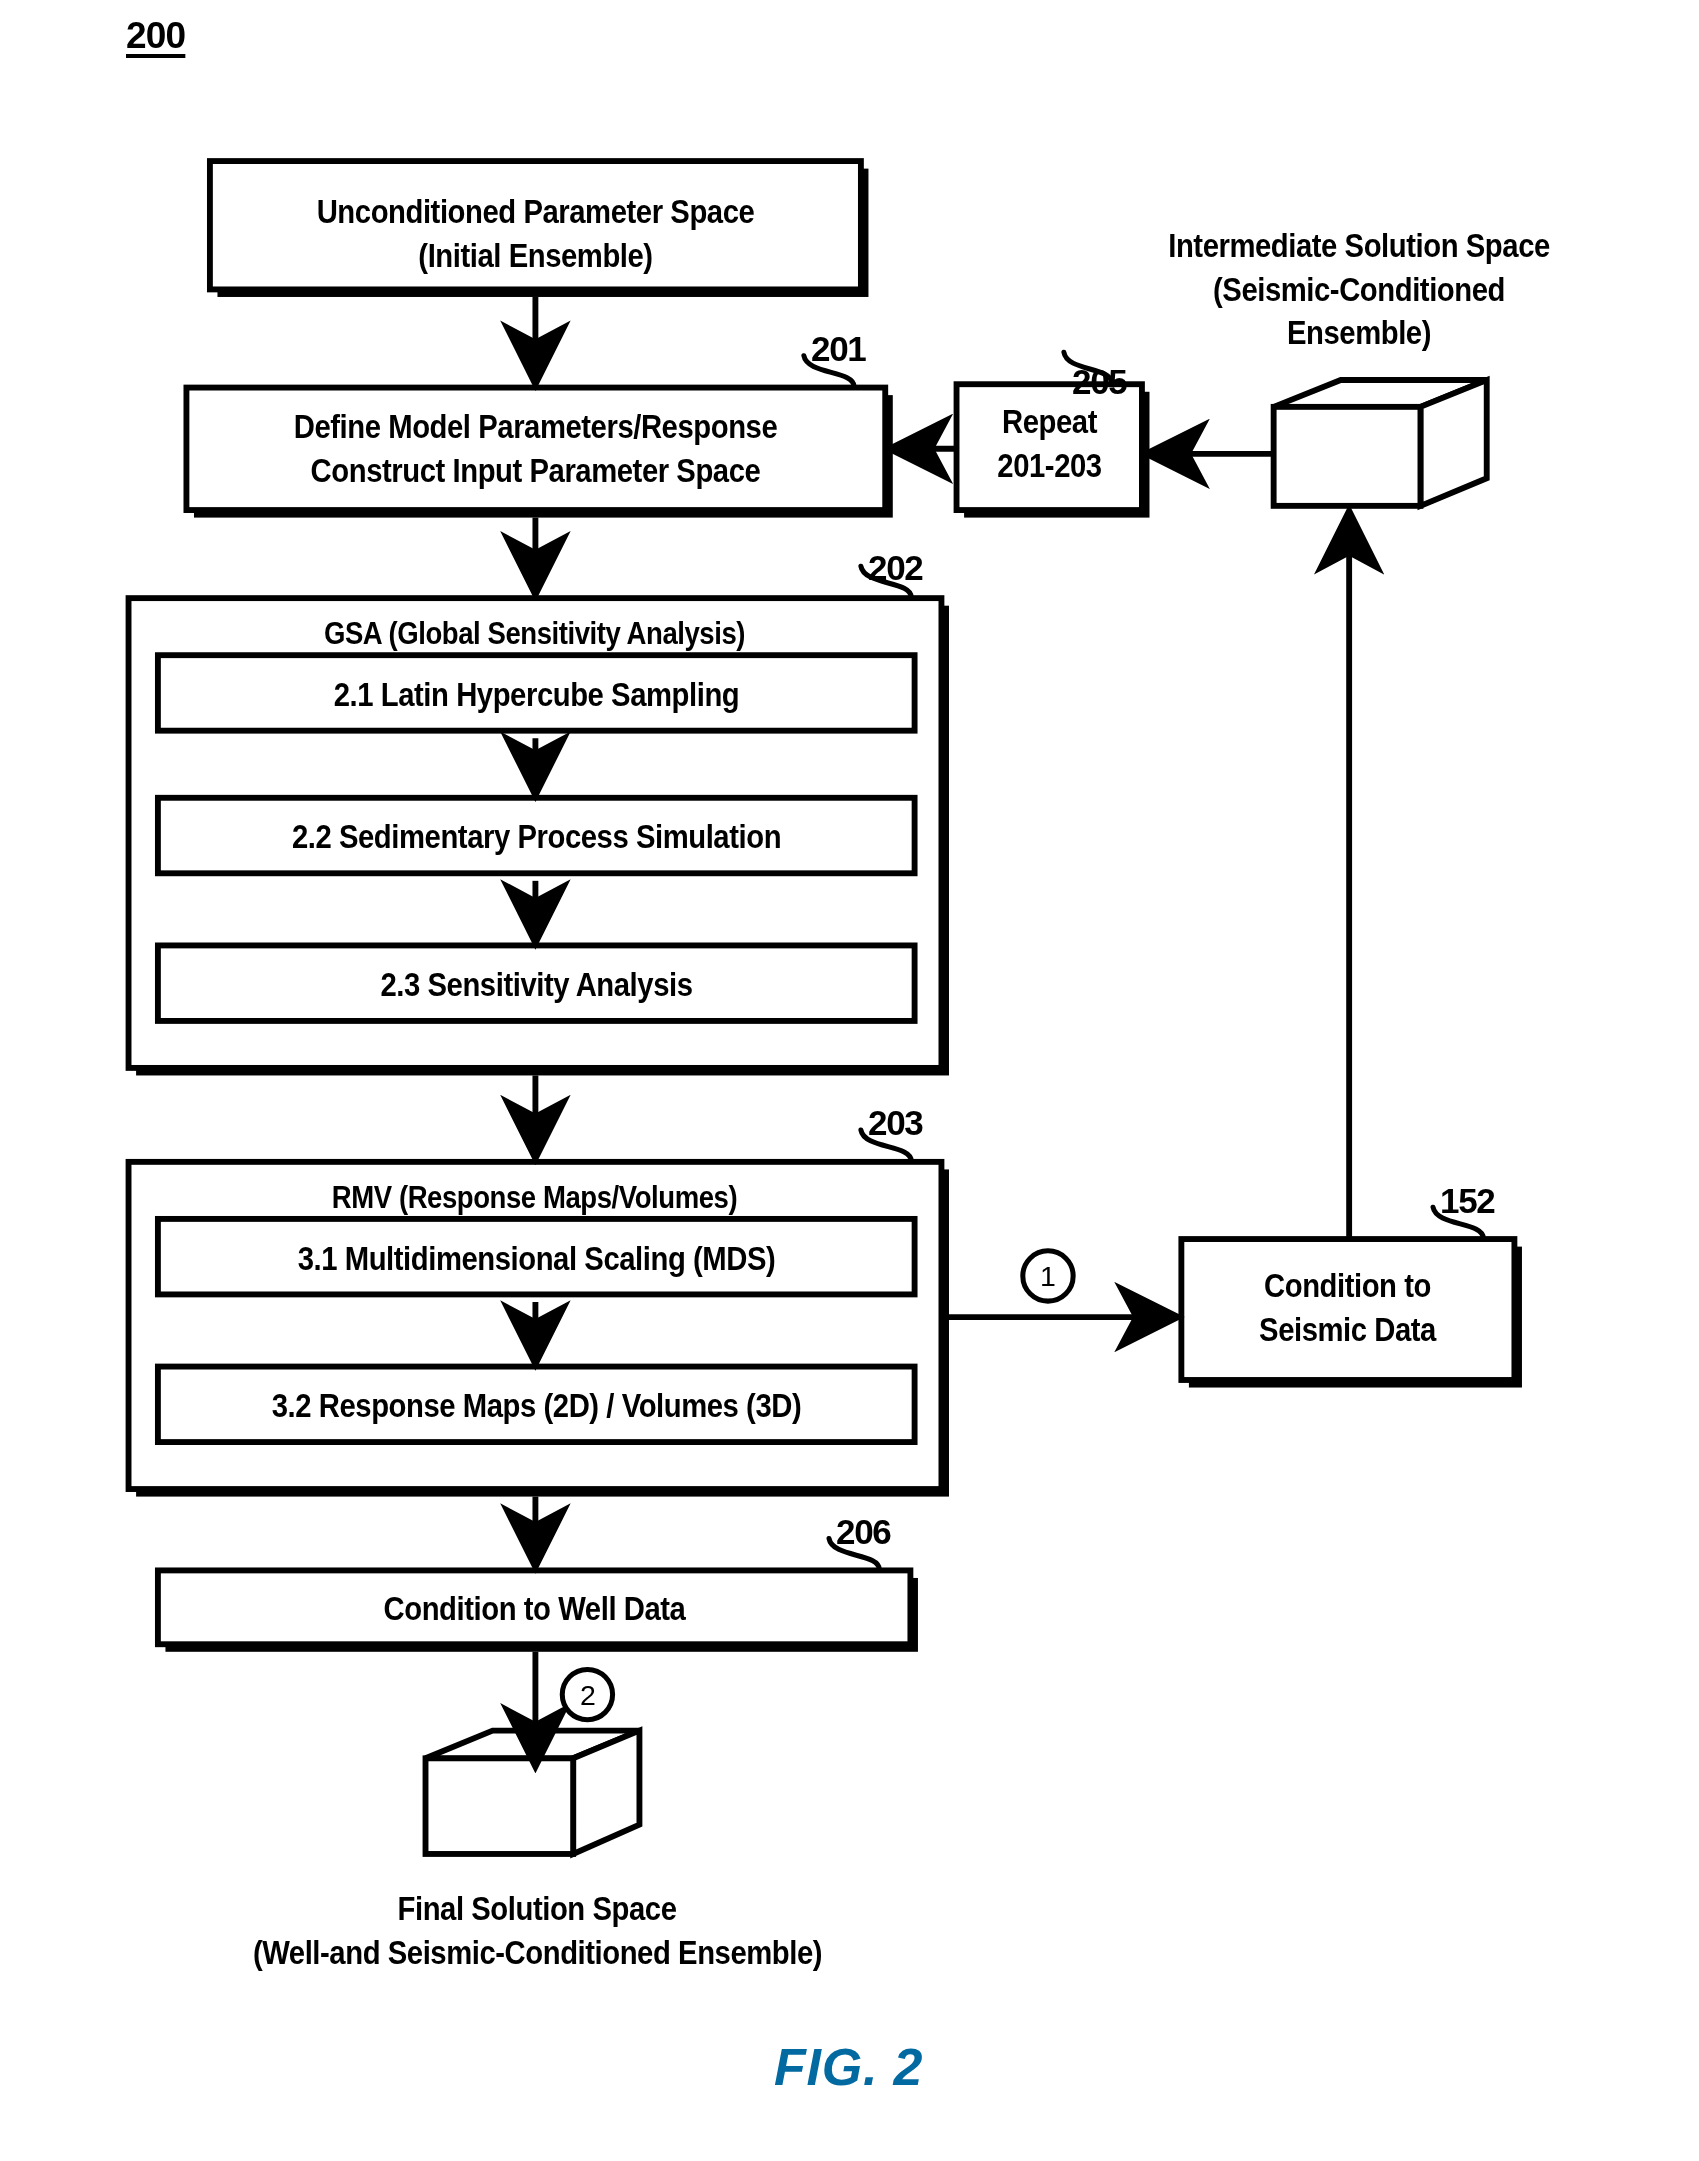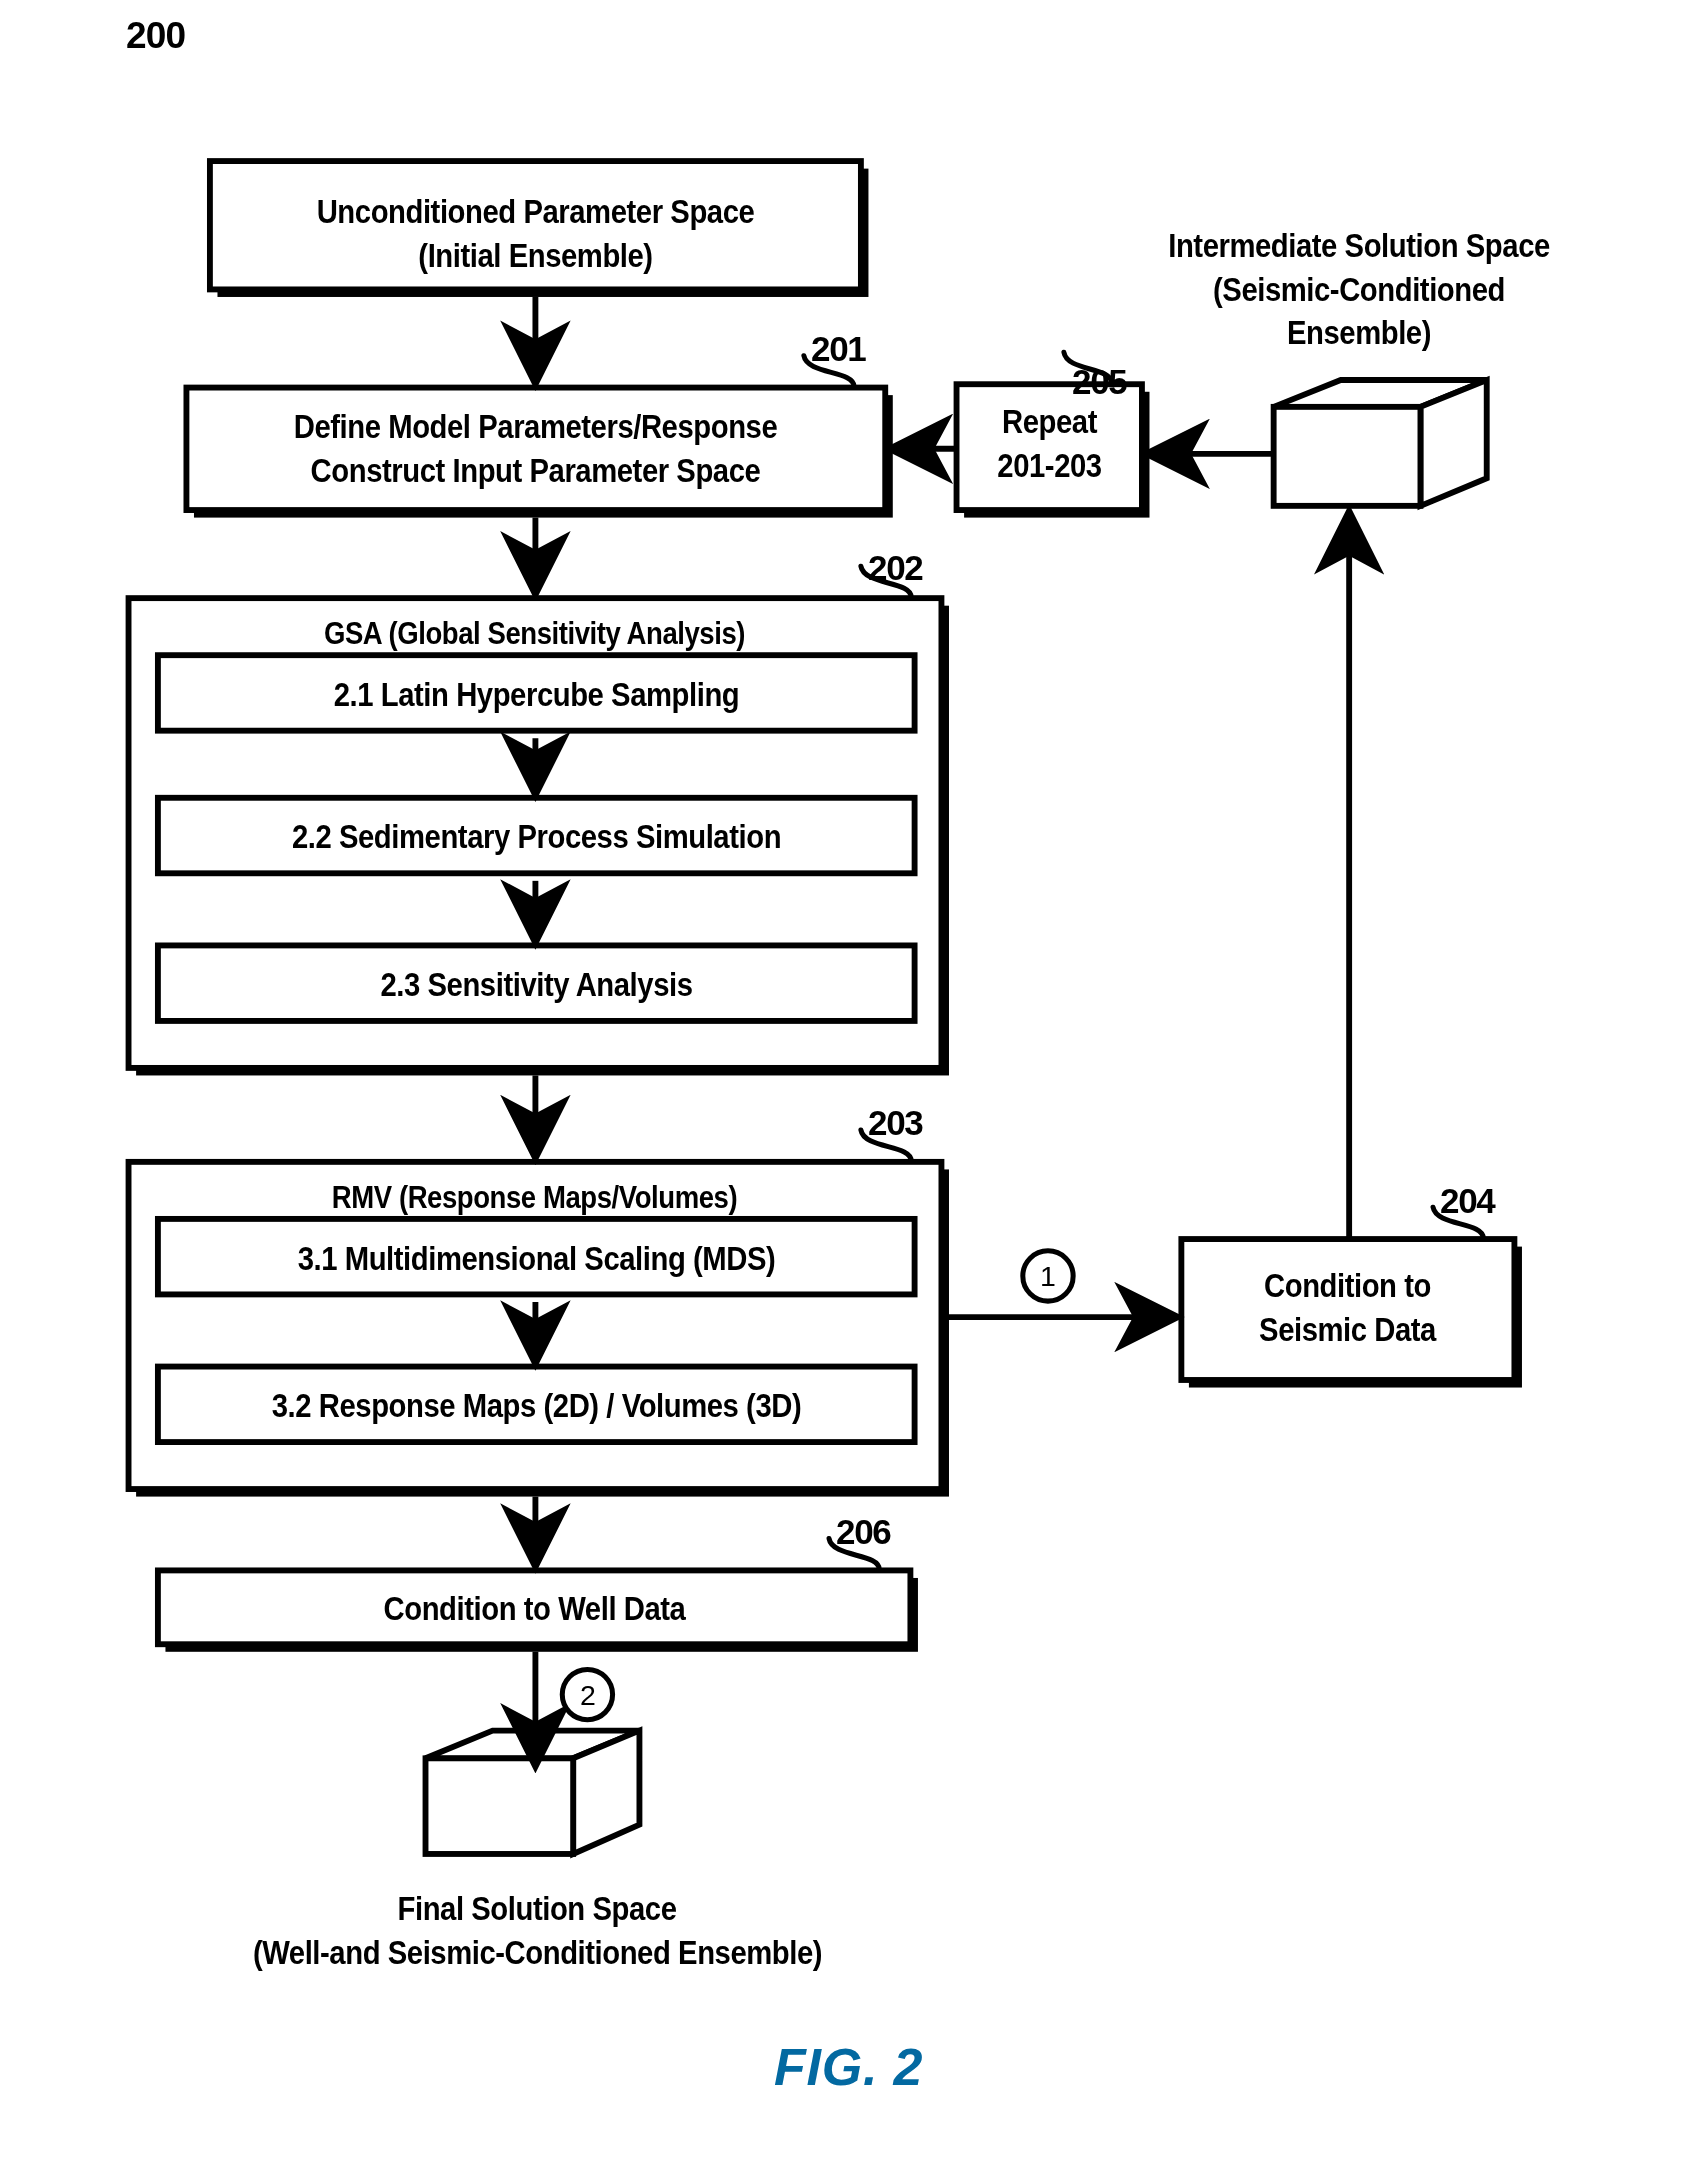--- a/index.html
+++ b/index.html
@@ -41,20 +41,21 @@
     transform: scaleX(0.86);
     transform-origin: center center;
   }
   .fig-num {
     position: absolute;
     font-family: "Liberation Sans", sans-serif;
     font-weight: bold;
     font-size: 37px;
     letter-spacing: -0.8px;
     color: #000;
+    text-decoration: underline;
     text-underline-offset: 5.9px;
     text-decoration-thickness: 4.2px;
   }
   .ref {
     position: absolute;
     font-family: "Liberation Sans", sans-serif;
     font-weight: bold;
     font-size: 35px;
     letter-spacing: -1.3px;
     color: #000;
@@ -212,21 +213,21 @@
   <div class="t s40" style="left:158px; top:964px; width:757px;">2.3 Sensitivity Analysis</div>
   <div class="ref" style="left:868px; top:540px;margin-top:8px;">202</div>
 
   <div class="t s38" style="left:128px; top:1179px; width:813px;">RMV (Response Maps/Volumes)</div>
   <div class="t s40" style="left:158px; top:1238px; width:757px;">3.1 Multidimensional Scaling (MDS)</div>
   <div class="t s40" style="left:158px; top:1385px; width:757px;">3.2 Response Maps (2D) / Volumes (3D)</div>
   <div class="ref" style="left:868px; top:1103px;">203</div>
 
   <div class="t s40" style="left:1181px; top:1265px; width:333px;">Condition to</div>
   <div class="t s40" style="left:1181px; top:1309px; width:333px;">Seismic Data</div>
-  <div class="ref" style="left:1440px; top:1181px;">204</div>
+  <div class="ref" style="left:1440px; top:1181px;">152</div>
 
   <div class="t s40" style="left:158px; top:1588px; width:753px;">Condition to Well Data</div>
   <div class="ref" style="left:836px; top:1512px;text-align:center;">206</div>
 
   <div class="t s40" style="left:277px; top:1888px; width:520px;">Final Solution Space</div>
   <div class="t s40" style="left:143px; top:1932px; width:789px;">(Well-and Seismic-Conditioned Ensemble)</div>
 
   <div class="circ-num" style="left:1031px; top:1262px; width:34px;">1</div>
   <div class="circ-num" style="left:571px; top:1681px; width:34px;">2</div>
 

